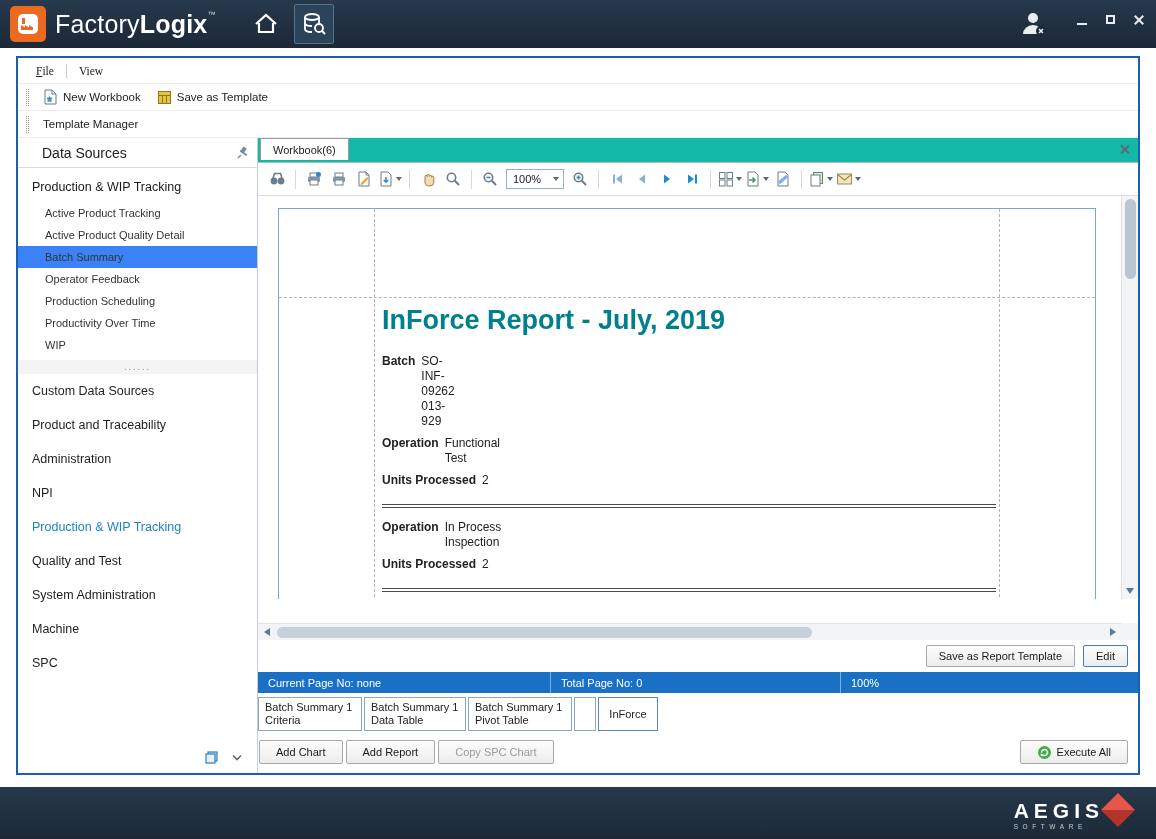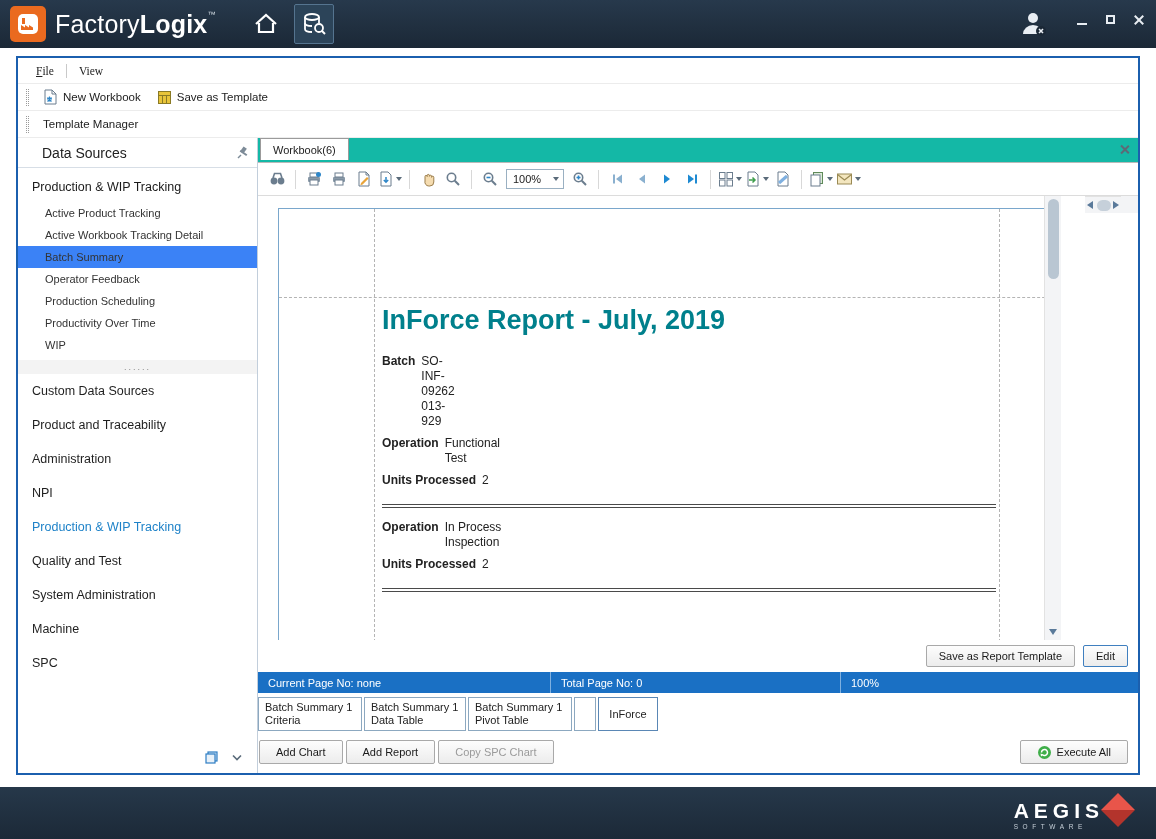--- a/index.html
+++ b/index.html
@@ -76,21 +76,21 @@
     border-radius:2px; cursor:pointer; }
   .pt-split { display:flex; align-items:center; gap:1px; cursor:pointer; }
   .caret { width:0; height:0; border-left:3px solid transparent; border-right:3px solid transparent;
     border-top:4px solid #5a6b7a; margin-left:1px; }
   .vsep { width:1px; height:19px; background:#d8d8d8; margin:0 4px; }
   .zoom-select { width:58px; height:20px; border:1px solid #9ab0c2; background:#fff;
     display:flex; align-items:center; justify-content:space-between; padding:0 4px 0 6px;
     font-size:11px; cursor:pointer; margin:0 2px; }
 
   
-  .preview-wrap { flex:1; display:flex; min-height:0;gap:24px; }
+  .preview-wrap { flex:1; display:flex; flex-direction:column; min-height:0;gap:24px; }
   .preview-row { flex:1; display:flex; min-height:0; }
   .canvas { flex:1; position:relative; overflow:hidden; background:#fff; }
   .page { position:absolute; left:20px; top:12px; width:818px; height:560px;
     background:#fff; border:1px solid #7aa7cc; }
   .guide-v1 { position:absolute; top:0; bottom:0; left:95px; border-left:1px dashed #b4b4b4; }
   .guide-v2 { position:absolute; top:0; bottom:0; left:720px; border-left:1px dashed #b4b4b4; }
   .guide-h1 { position:absolute; left:0; right:0; top:88px; border-top:1px dashed #b4b4b4; }
   .r-content { position:absolute; left:103px; top:96px; width:614px; }
   .r-title { font-size:27px; font-weight:bold; color:#00808c; margin-bottom:18px; }
   .r-row { display:flex; margin-bottom:7px; font-size:12px; line-height:15px; }
@@ -240,21 +240,21 @@
       <div class="sb-header">
         <span>Data Sources</span>
         <svg width="13" height="13" viewBox="0 0 13 13">
           <rect x="5.5" y="1" width="4" height="6" fill="#7d8b98" transform="rotate(35 7.5 4)"></rect>
           <rect x="3.5" y="6" width="8" height="2" fill="#7d8b98" transform="rotate(35 7.5 7)"></rect>
           <path d="M5,9 L2,12" stroke="#7d8b98" stroke-width="1.4"></path>
         </svg>
       </div>
       <div class="sb-group">Production &amp; WIP Tracking</div>
       <div class="tree-item">Active Product Tracking</div>
-      <div class="tree-item">Active Workbook Tracking Detail</div>
+      <div class="tree-item">Active Product Quality Detail</div>
       <div class="tree-item selected">Batch Summary</div>
       <div class="tree-item">Operator Feedback</div>
       <div class="tree-item">Production Scheduling</div>
       <div class="tree-item">Productivity Over Time</div>
       <div class="tree-item">WIP</div>
       <div class="sb-dots">......</div>
       <div class="sb-cat">Custom Data Sources</div>
       <div class="sb-cat">Product and Traceability</div>
       <div class="sb-cat">Administration</div>
       <div class="sb-cat">NPI</div>

